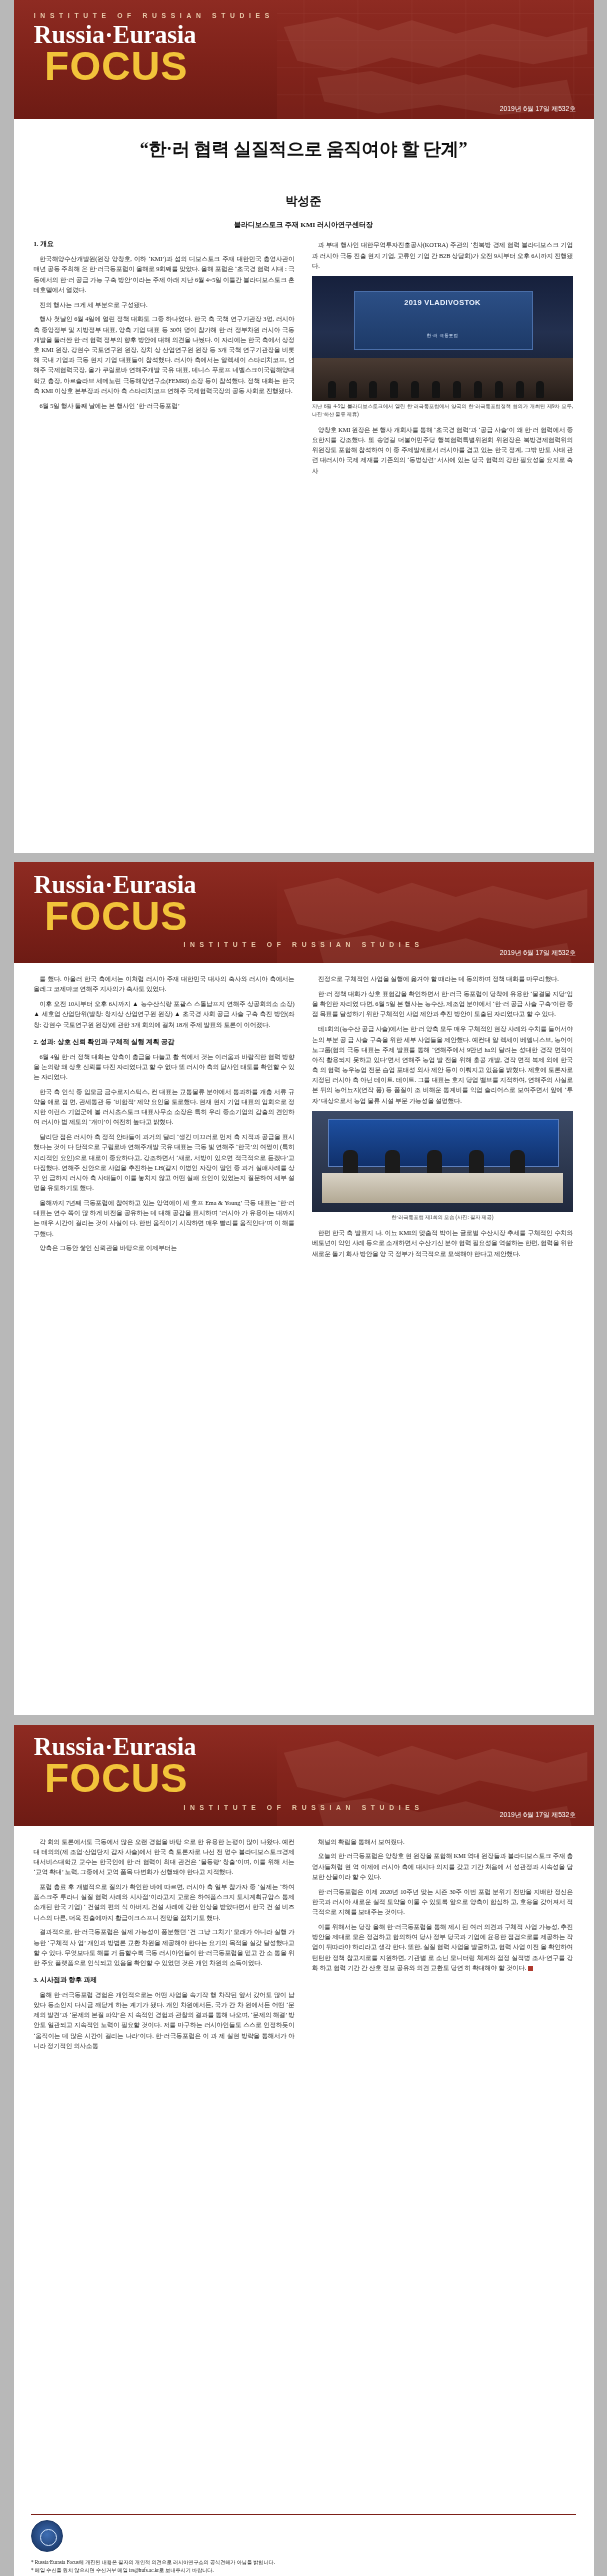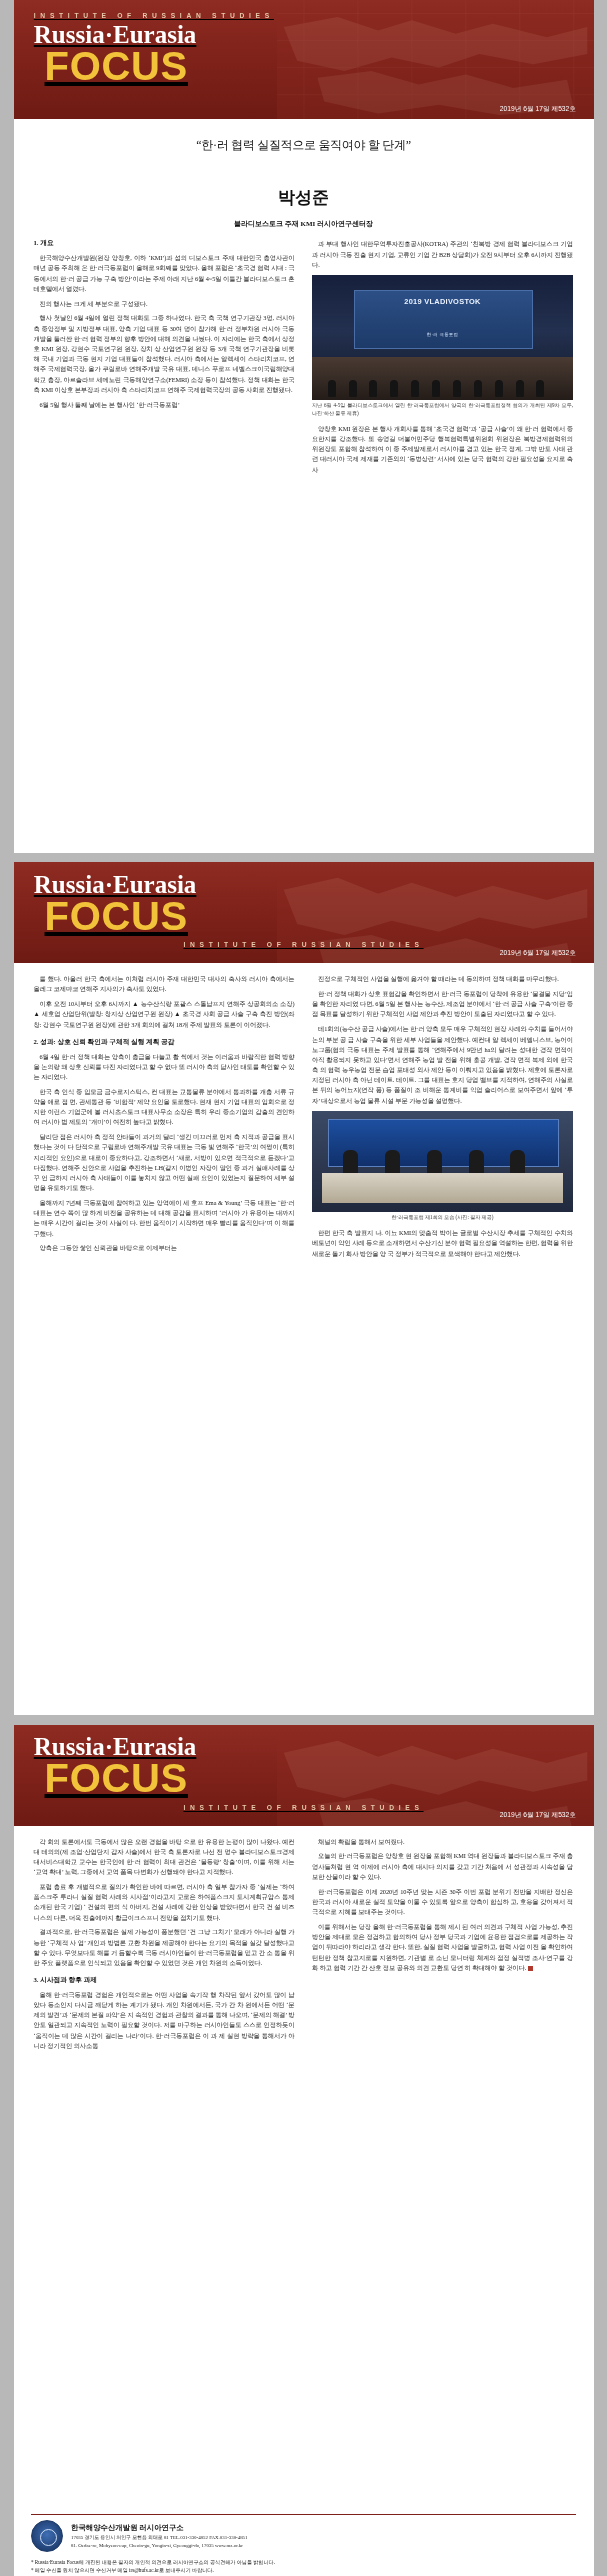--- a/index.html
+++ b/index.html
@@ -22,21 +22,20 @@
   .page-1 { height: 853px; }
   .page-2 { height: 853px; }
   .page-3 { height: 857px; }
 
   
   .masthead {
     position: relative;
     height: 119px;
     background: linear-gradient(180deg,#8e2b22 0%, #7d2119 55%, #6d1b14 100%);
     overflow: hidden;
-    text-decoration: underline;
   }
   .masthead .map-shape {
     position: absolute;
     right: 0; top: 0;
     width: 317px; height: 119px;
     opacity: 0.32;
   }
   .masthead-inner {
     position: relative;
     padding: 10.8px 19px 0 19px;
@@ -89,40 +88,40 @@
   .masthead.alt { height: 101px; }
   .masthead.alt .masthead-inner { padding-top: 9.4px; }
 
   
   .headline-box {
     text-align: center;
     padding: 17.5px 27px 8px 27px;
     border-bottom: 0;
   }
   .headline-1 {
-    font-size: 12px;
-    font-weight: normal;
+    font-size: 18px;
+    font-weight: bold;
     color: #111;
     letter-spacing: -0.3px;
     margin-bottom: 6.7px;
     text-align: center;
   }
   .headline-2 {
     font-size: 13.5px;
     font-weight: bold;
     color: #111;
     letter-spacing: -0.3px;
   }
   .author-block {
     text-align: center;
     margin-top: 17.5px;
     margin-bottom: 10.8px;
   }
   .author-name {
-    font-size: 17px;
+    font-size: 12px;
     font-weight: bold;
     color: #111;
   }
   .author-affil {
     font-size: 7px;
     font-weight: bold;
     color: #111;
     margin-top: 10px;
   }
 
@@ -461,25 +460,20 @@
       <p class="body">채널의 확립을 통해서 보여줬다.</p>
       <p class="body">오늘의 한·러극동포럼은 양창호 현 원장을 포함해 KMI 역대 원장들과 블라디보스토크 주재 총영사들처럼 현 역 이제에 러시아 측에 대시다 의지를 갖고 기간 처음에 서 성관정과 시속성을 담보한 산물이라 할 수 있다.</p>
       <p class="body">한·러극동포럼은 이제 2020년 10주년 맞는 시즌 30주 이번 포럼 분위기 전반을 지배한 정신은 한국과 러시아 새로운 실적 도약을 이룰 수 있도록 앞으로 양측이 합심하 고, 호응을 갖어져서 적극적으로 지혜를 보태주는 것이다.</p>
       <p class="body"><span>이를 위해서는 당장 올해 한·러극동포럼을 통해 제시 된 여러 의견과 구체적 사업 가능성, 추진 방안을 제대로 모은 정검하고 합의하여 당사 정부 당국과 기업에 윤용한 점검으로를 제공하는 작업이 뒤따라야 하리라고 생각 한다. 또한, 실질 협력 사업을 발굴하고, 협력 사업 이전 을 확인하여 턴턴한 정책 참고지로를 지원하면, 기관별 로 소닌 모니터링 체계와 점정 실적병 조사·연구를 강화 하고 협력 기간 간 산호 정보 공유와 의견 교환도 당연 히 확대해야 할 것이다.</span><span class="bullet-sq"></span></p>
     </div>
   </div>
 
   <div class="footer">
     <div class="footer-bar">
       <div class="footer-seal"></div>
-      <div class="footer-texts">
-        <div class="footer-org">한국해양수산개발원 러시아연구소</div>
-        <div class="footer-addr">17035  경기도 용인시 처인구 모현읍 외대로 81  TEL.031-330-4852   FAX.031-330-4851</div>
-        <div class="footer-addr">81. Oedae-ro, Mohyeon-eup, Cheoin-gu, Yongin-si, Gyeonggi-do, 17035  www.mz.or.kr</div>
-      </div>
     </div>
     <div class="footer-notes">
       <div>* Russia·Eurasia Focus에 개진된 내용은 필자의 개인적 의견으로 러시아연구소의 공식견해가 아님을 밝힙니다.</div>
       <div>* 메일 수신을 원치 않으시면 수신거부 메일 irs@hufs.ac.kr로 보내주시기 바랍니다.</div>
     </div>
   </div>
 </div>
 
 
 </body></html>

